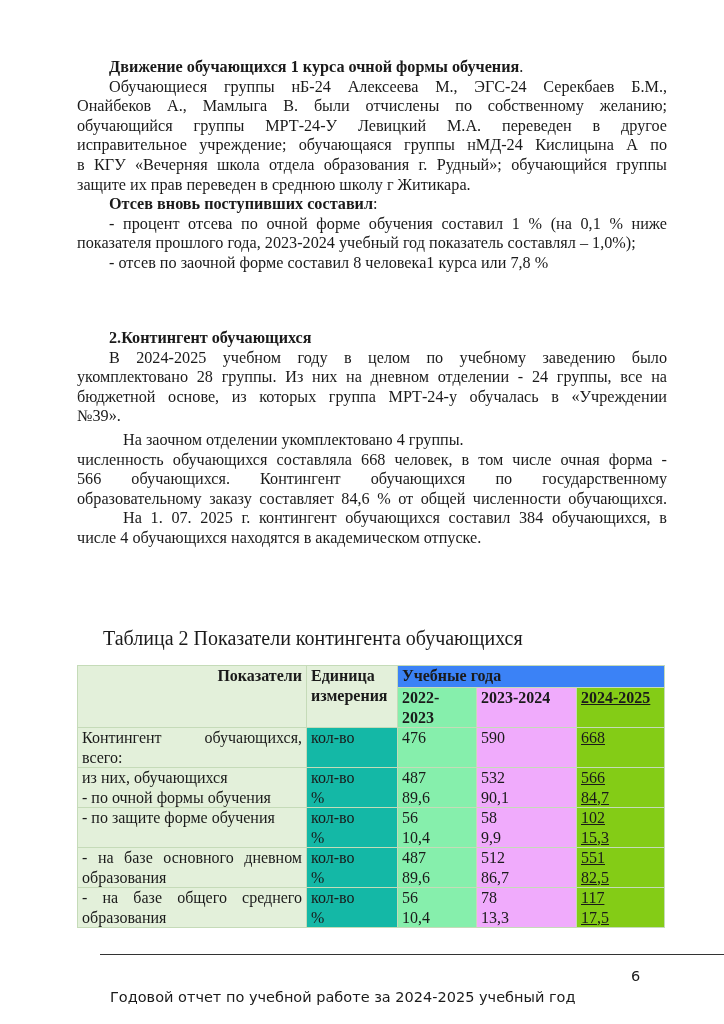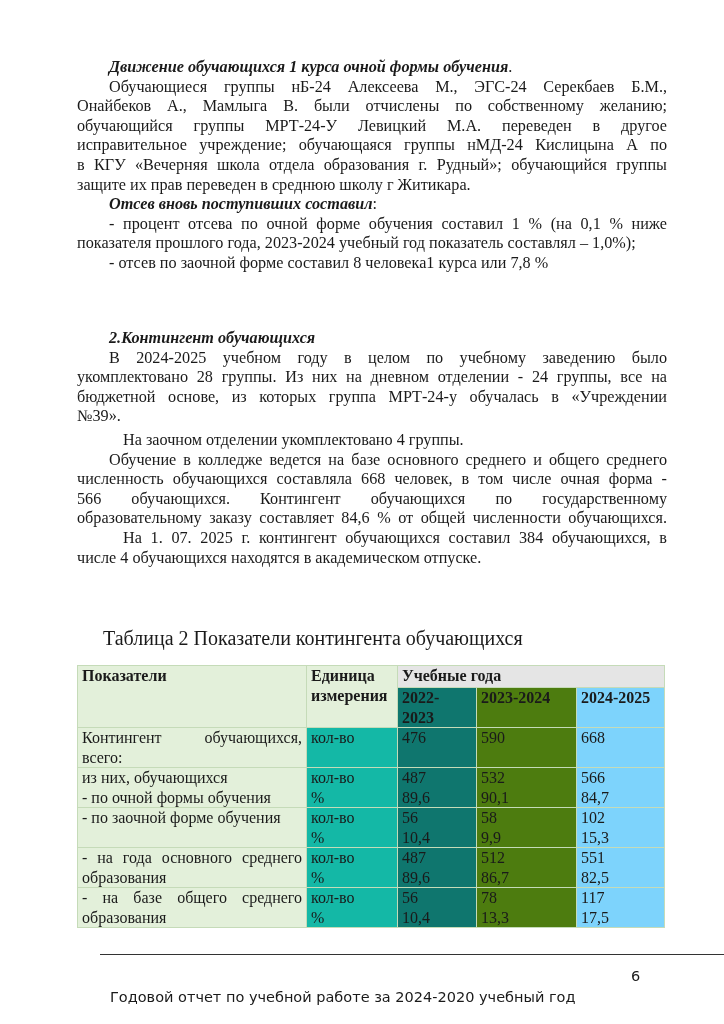--- a/index.html
+++ b/index.html
@@ -3,39 +3,39 @@
   <meta charset="utf-8">
   <style>
     html, body { margin: 0; padding: 0; background: #ffffff; }
     body { width: 724px; height: 1024px; position: relative; overflow: hidden;
       font-family: "Liberation Serif", "DejaVu Serif", serif; color: #1a1a1a; }
     .page { position: absolute; left: 0; top: 0; width: 724px; height: 1024px; }
     .text-block { position: absolute; left: 77px; width: 590px; font-size: 16.2px; line-height: 19.6px; }
     .p { margin: 0; text-align: justify; }
     .ind { text-indent: 32px; }
     .ind2 { text-indent: 46px; }
-    .hd { font-weight: bold; font-style: italic; }
+    .hd { font-weight: bold; }
     .jl { text-align: justify; text-align-last: justify; }
 
     #block1 { top: 58px; }
     #block2 { top: 329px; }
 
     .caption { position: absolute; left: 103px; top: 627px; font-size: 20px; }
 
     table.kt { position: absolute; left: 77px; top: 665px; width: 587px;
       border-collapse: collapse; font-size: 16px; line-height: 19.5px; table-layout: fixed; }
     table.kt td { border: 1px solid #c5dbb8; vertical-align: top; padding: 0 4px; }
     .c-l { background: #e3f0da; }
     .c-w { background: #14b8a6; }
-    .c-y1 { background: #0f766e; }
-    .c-y2 { background: #4d7c0f; }
-    .c-y3 { background: #7dd3fc; }
-    .c-yh { background: #e5e5e5; }
+    .c-y1 { background: #86efac; }
+    .c-y2 { background: #f0abfc; }
+    .c-y3 { background: #84cc16; text-decoration: underline; }
+    .c-yh { background: #3b82f6; }
     .th { font-weight: bold; }
-    .hd-pok { text-align: left; }
+    .hd-pok { text-align: right; }
     .lbl-j { text-align: justify; }
 
     .rule { position: absolute; left: 100px; top: 954px; width: 624px; height: 1px; background: #333; }
     .pagenum { position: absolute; left: 631px; top: 968px; font-family: "DejaVu Sans", sans-serif; font-size: 14.5px; }
     .footer { position: absolute; left: 110px; top: 989px; font-family: "DejaVu Sans", sans-serif; font-size: 14.5px; }
   </style>
 </head>
 <body>
 
 <div class="page">
@@ -54,21 +54,20 @@
     <p class="p ind">- отсев по заочной форме  составил 8 человека1 курса или 7,8  %</p>
   </div>
 
   <div class="text-block" id="block2">
     <p class="p ind hd">2.Контингент обучающихся</p>
     <p class="p ind jl">В 2024-2025 учебном году  в целом по учебному заведению было</p>
     <p class="p jl">укомплектовано 28 группы. Из них на дневном отделении - 24 группы, все на</p>
     <p class="p jl">бюджетной основе, из которых группа  МРТ-24-у обучалась в «Учреждении</p>
     <p class="p">№39».</p>
     <p class="p ind2" style="margin-top:4px">На заочном отделении укомплектовано 4 группы.</p>
-    <p class="p ind jl">Обучение в колледже ведется на базе основного среднего и общего среднего</p>
     <p class="p jl">численность обучающихся составляла 668 человек, в том числе очная форма -</p>
     <p class="p jl">566 обучающихся. Контингент обучающихся по государственному</p>
     <p class="p jl">образовательному заказу составляет 84,6 % от общей численности обучающихся.</p>
     <p class="p ind2 jl">На 1. 07. 2025 г. контингент обучающихся составил  384 обучающихся, в</p>
     <p class="p">числе 4 обучающихся находятся в академическом отпуске.</p>
   </div>
 
   <div class="caption">Таблица 2  Показатели контингента обучающихся</div>
 
   <table class="kt">
@@ -134,21 +133,21 @@
         <div>90,1</div>
       </td>
       <td class="c-y3">
         <div>566</div>
         <div>84,7</div>
       </td>
     </tr>
 
     <tr style="height:39px">
       <td class="c-l">
-        <div>- по заочной форме обучения</div>
+        <div>- по защите форме обучения</div>
         <div></div>
       </td>
       <td class="c-w">
         <div>кол-во</div>
         <div>%</div>
       </td>
       <td class="c-y1">
         <div>56</div>
         <div>10,4</div>
       </td>
@@ -157,21 +156,21 @@
         <div>9,9</div>
       </td>
       <td class="c-y3">
         <div>102</div>
         <div>15,3</div>
       </td>
     </tr>
 
     <tr style="height:39px">
       <td class="c-l">
-        <div style="text-align:justify;text-align-last:justify">- на года основного среднего</div>
+        <div style="text-align:justify;text-align-last:justify">- на базе основного дневном</div>
         <div>образования</div>
       </td>
       <td class="c-w">
         <div>кол-во</div>
         <div>%</div>
       </td>
       <td class="c-y1">
         <div>487</div>
         <div>89,6</div>
       </td>
@@ -205,14 +204,14 @@
       <td class="c-y3">
         <div>117</div>
         <div>17,5</div>
       </td>
     </tr>
   </tbody>
     </table>
 
   <div class="rule"></div>
   <div class="pagenum">6</div>
-  <div class="footer">Годовой отчет по учебной работе за 2024-2020 учебный год</div>
+  <div class="footer">Годовой отчет по учебной работе за 2024-2025 учебный год</div>
 </div>
 
 </body></html>

